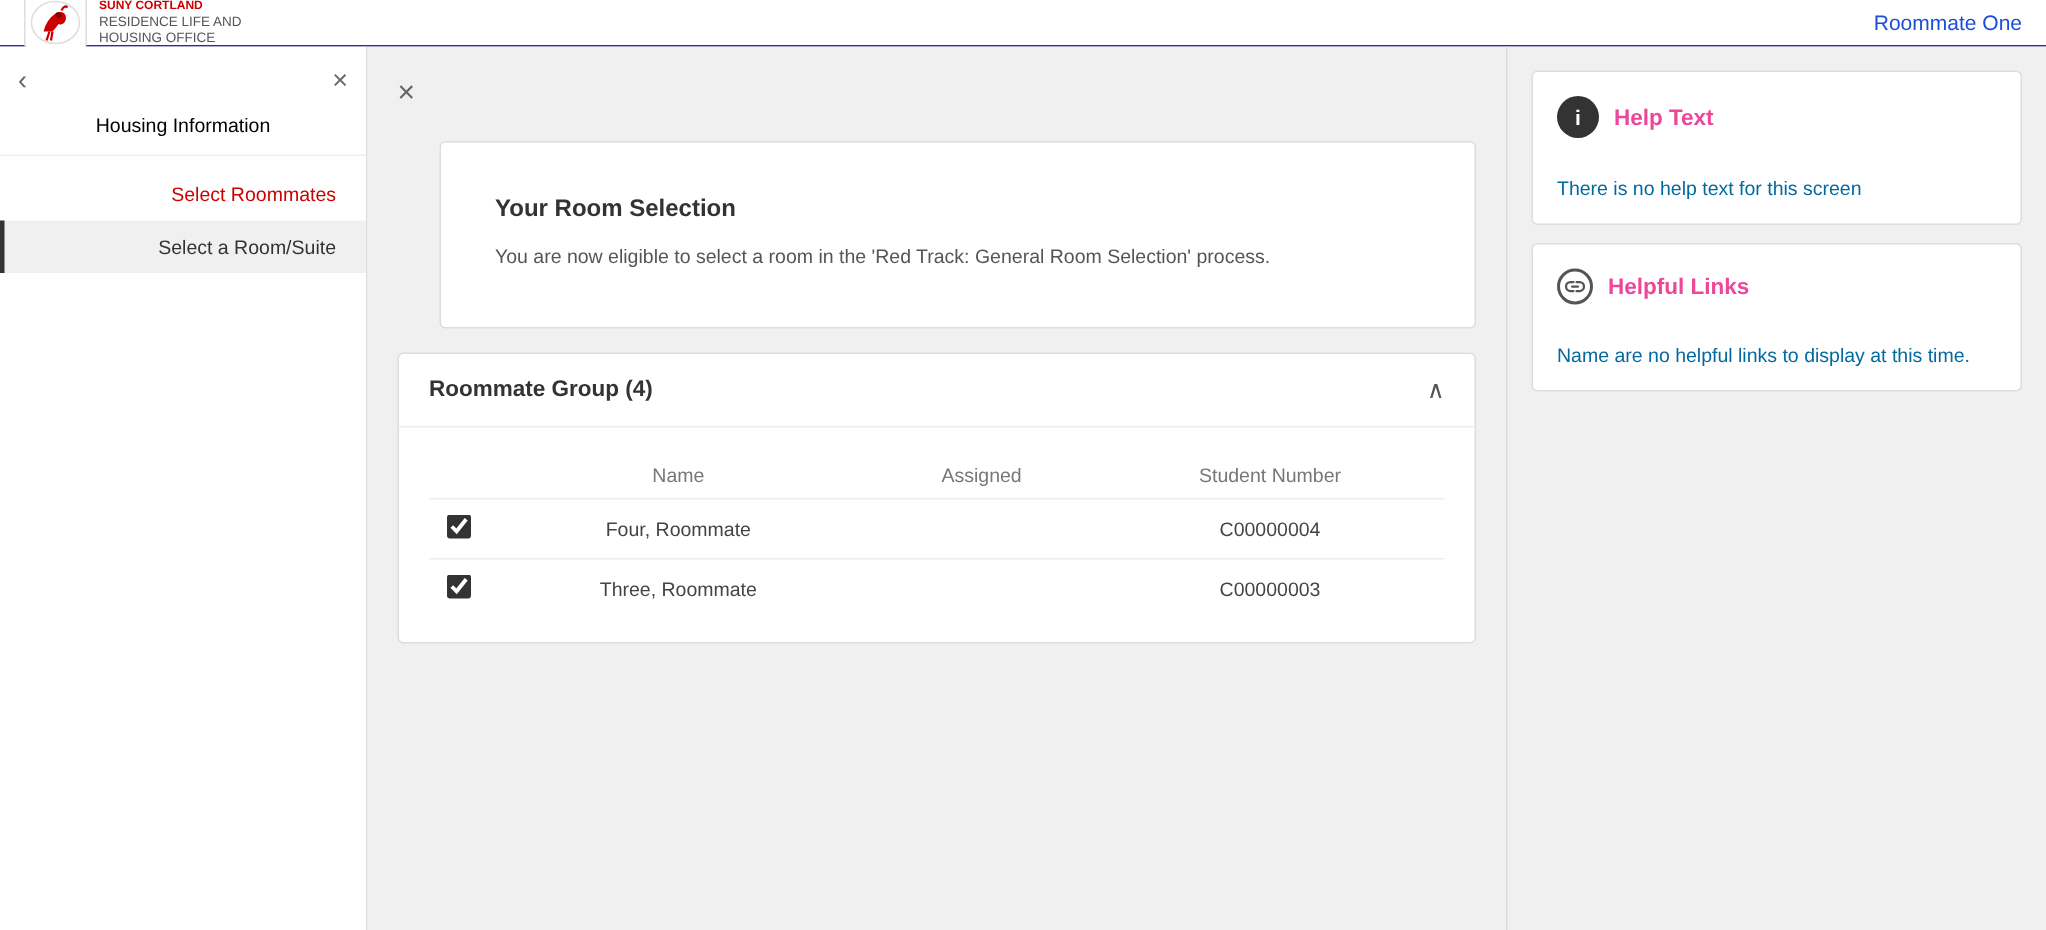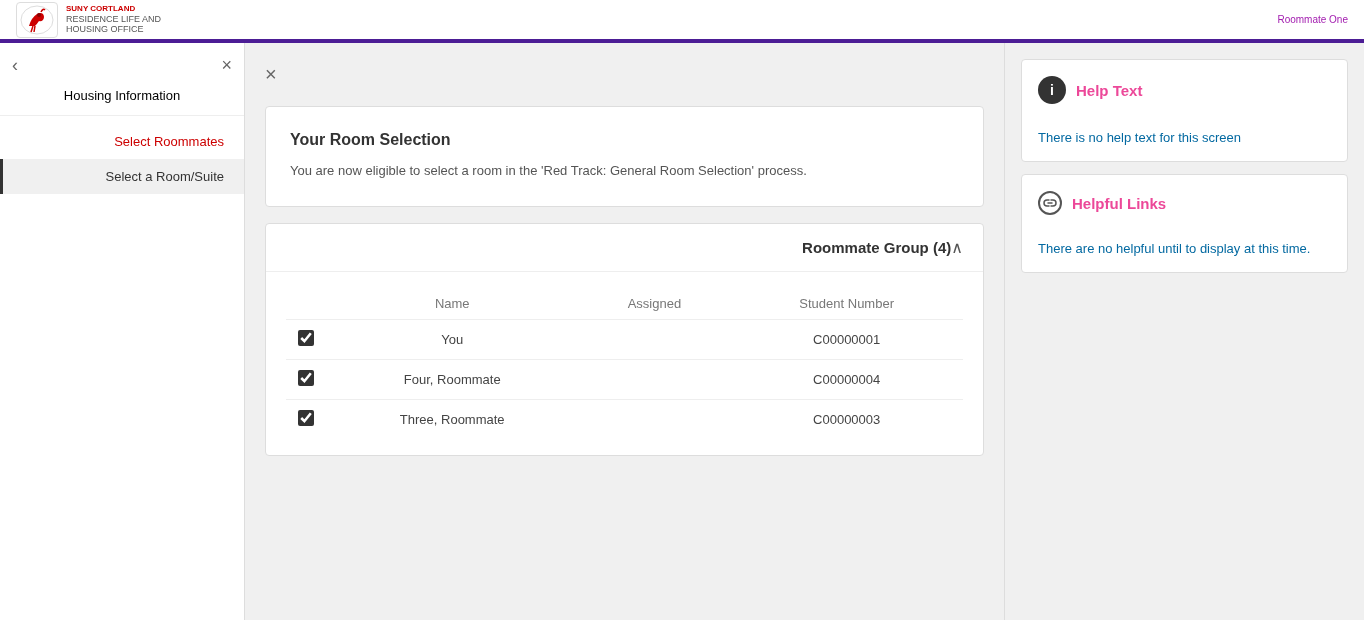--- a/index.html
+++ b/index.html
@@ -1,22 +1,22 @@
 <!DOCTYPE html>
 <html><head>
   <meta charset="utf-8">
   <style>
     * { box-sizing: border-box; margin: 0; padding: 0; }
     body { font-family: Arial, sans-serif; font-size: 14px; color: #333; background: #f5f5f5; display: flex; flex-direction: column; height: 620px; overflow: hidden; }
 
     
     .top-bar {
-      height: 43px;
-      background: #fff;
-      border-bottom: 4px solid #4c1d95;
+      height: 31px;
+      background: #fff;
+      border-bottom: 1px solid #4c1d95;
       display: flex;
       align-items: center;
       justify-content: space-between;
       padding: 0 16px;
       flex-shrink: 0;
     }
     .top-bar-logo {
       display: flex;
       align-items: center;
       gap: 8px;
@@ -36,22 +36,22 @@
       font-size: 9px;
       color: #555;
       line-height: 1.2;
     }
     .logo-text strong {
       color: #c00;
       font-size: 8px;
       display: block;
     }
     .top-bar-title {
-      font-size: 10px;
-      color: #a21caf;
+      font-size: 14px;
+      color: #1d4ed8;
     }
 
     
     .layout {
       display: flex;
       flex: 1;
       overflow: hidden;
     }
 
     
@@ -118,21 +118,22 @@
       color: #666;
       cursor: pointer;
       margin-bottom: 4px;
       display: inline-block;
     }
 
     .card {
       background: #fff;
       border: 1px solid #ddd;
       border-radius: 4px;
-      padding: 24px;
+      padding: 36px;
+      margin-left: 28px;
     }
 
     .card-title {
       font-size: 16px;
       font-weight: bold;
       color: #333;
       margin-bottom: 12px;
     }
 
     .card p {
@@ -143,21 +144,21 @@
 
     
     .section-card {
       background: #fff;
       border: 1px solid #ddd;
       border-radius: 4px;
     }
 
     .section-header {
       display: flex;
-      justify-content: flex-end;
+      justify-content: space-between;
       align-items: center;
       padding: 14px 20px;
       border-bottom: 1px solid #eee;
       cursor: pointer;
     }
 
     .section-header-title {
       font-size: 15px;
       font-weight: bold;
       color: #333;
@@ -340,26 +341,20 @@
         <table class="roommate-table">
           <thead>
             <tr>
               <th></th>
               <th>Name</th>
               <th>Assigned</th>
               <th>Student Number</th>
             </tr>
           </thead>
           <tbody id="roommate-tbody">
-          <tr>
-                <td class="checkbox-cell"><input type="checkbox" class="roommate-checkbox" checked="" style=""></td>
-                <td>You</td>
-                <td></td>
-                <td>C00000001</td>
-              </tr>
               <tr>
                 <td class="checkbox-cell"><input type="checkbox" class="roommate-checkbox" checked="" style=""></td>
                 <td>Four, Roommate</td>
                 <td></td>
                 <td>C00000004</td>
               </tr>
               <tr>
                 <td class="checkbox-cell"><input type="checkbox" class="roommate-checkbox" checked="" style=""></td>
                 <td>Three, Roommate</td>
                 <td></td>
@@ -384,17 +379,17 @@
 
     <div class="help-card">
       <div class="help-card-header">
         <div class="link-icon-circle">
           <svg width="14" height="14" viewBox="0 0 14 14" fill="none">
             <path d="M6 4H4a3 3 0 000 6h2M8 4h2a3 3 0 010 6H8M5 7h4" stroke="#555" stroke-width="1.5" stroke-linecap="round"></path>
           </svg>
         </div>
         <span class="help-card-title">Helpful Links</span>
       </div>
-      <div class="help-card-body">There are no helpful until to display at this time.</div>
+      <div class="help-card-body">Name are no helpful links to display at this time.</div>
     </div>
   </div>
 
 </div>
 
 </body></html>

